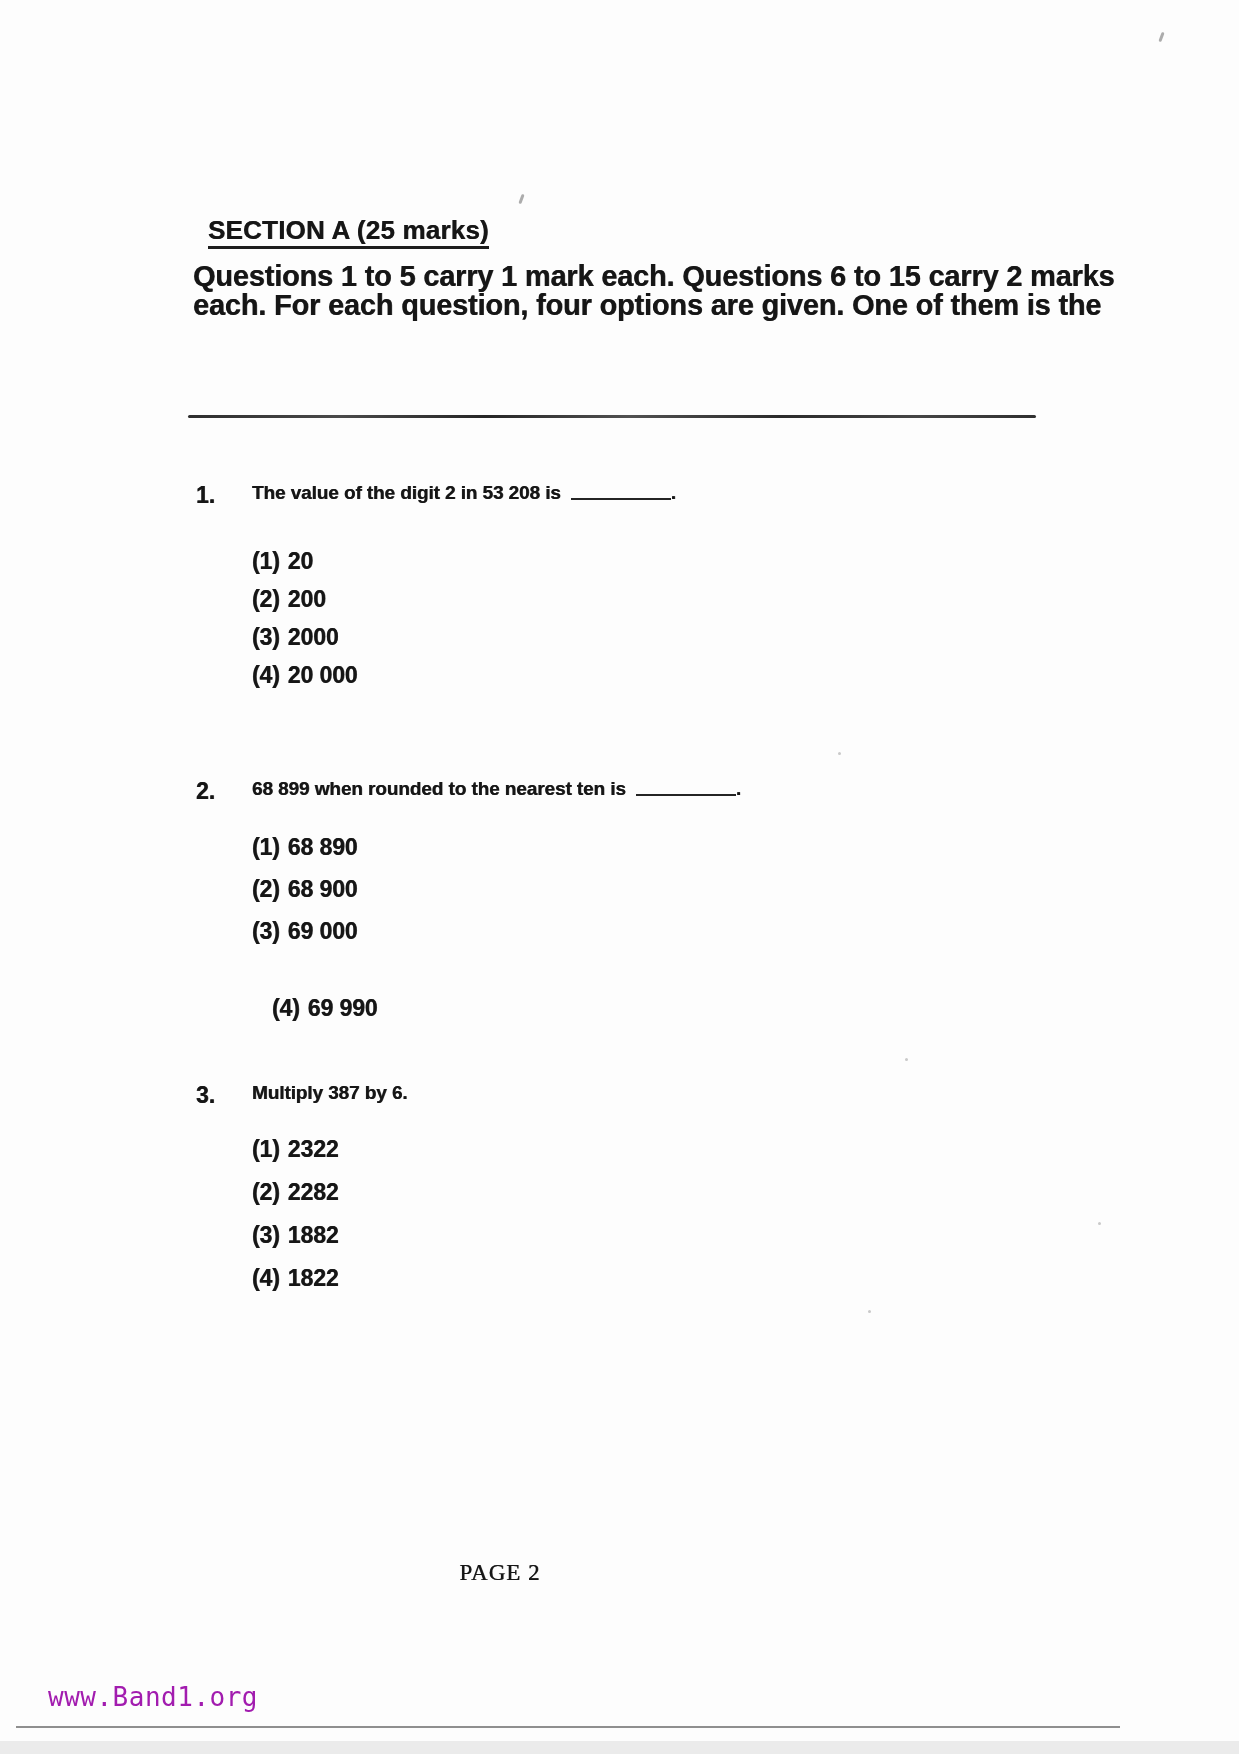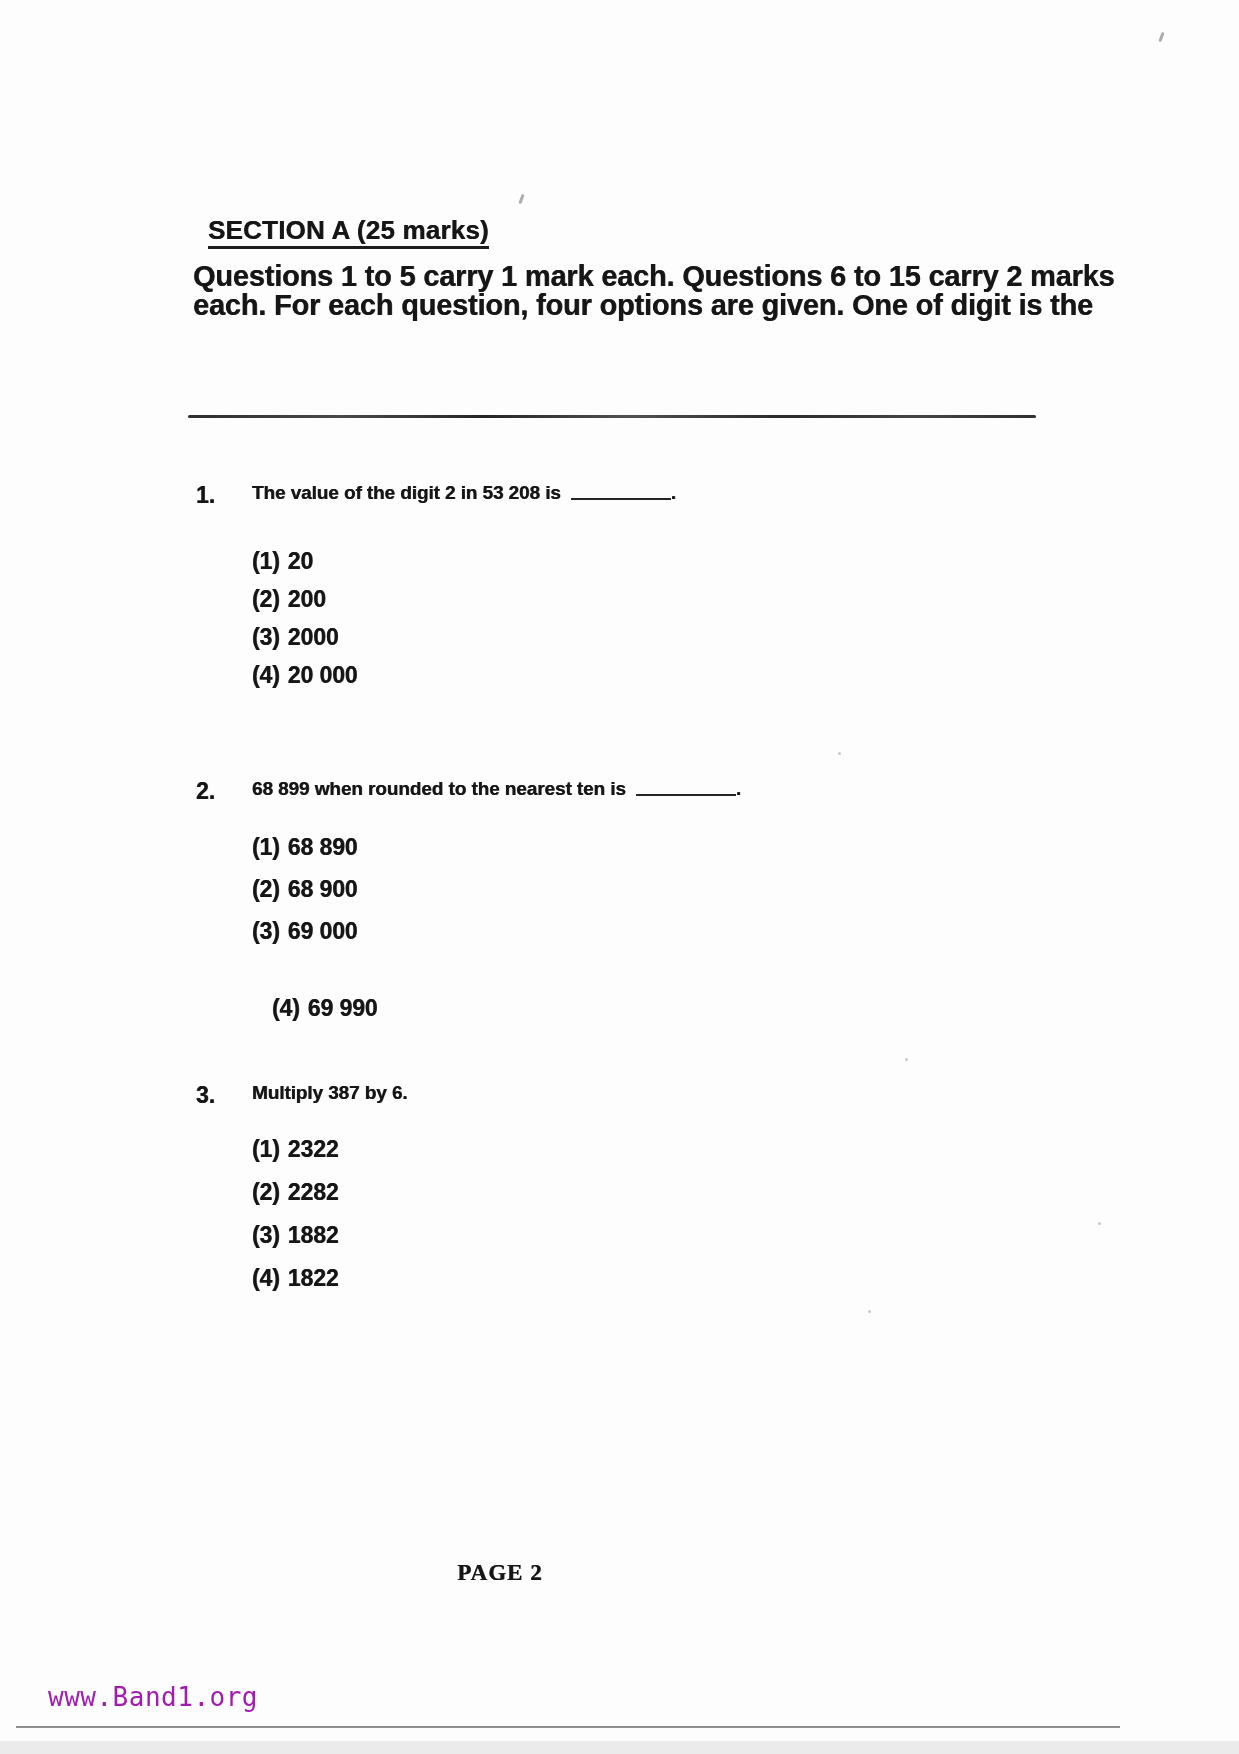--- a/index.html
+++ b/index.html
@@ -73,21 +73,21 @@
   .opt .opt-value { margin-left: 8px; }
 
   .page-label {
     position: absolute;
     left: 0;
     top: 1560px;
     width: 1000px;
     text-align: center;
     font-family: "Liberation Serif", serif;
     font-size: 23px;
-    font-weight: 700;
+    font-weight: 400;
     letter-spacing: 1px;
   }
 
   .watermark {
     position: absolute;
     left: 48px;
     top: 1682px;
     font-family: "DejaVu Sans Mono", monospace;
     font-size: 26px;
     font-weight: 400;
@@ -119,21 +119,21 @@
 </style>
 </head>
 <body>
 
 <div class="page">
 
   <h1 class="section-title ink fuzzy">SECTION A (25 marks)</h1>
 
   <div class="instructions ink fuzzy">
     <div class="instr-line">Questions 1 to 5 carry 1 mark each. Questions 6 to 15 carry 2 marks</div>
-    <div class="instr-line">each. For each question, four options are given. One of digit is the</div>
+    <div class="instr-line">each. For each question, four options are given. One of them is the</div>
   </div>
 
   <div class="divider"></div>
 
   <div class="qrow ink fuzzy" style="top:482px;">
     <span class="qnum">1.</span>
     <span class="qtext"><span>The value of the digit 2 in 53 208 is</span><span class="blank"></span><span>.</span></span>
   </div>
   <div class="opt ink fuzzy" style="top:548px;"><span>(1)</span><span class="opt-value">20</span></div>
   <div class="opt ink fuzzy" style="top:586px;"><span>(2)</span><span class="opt-value">200</span></div>

